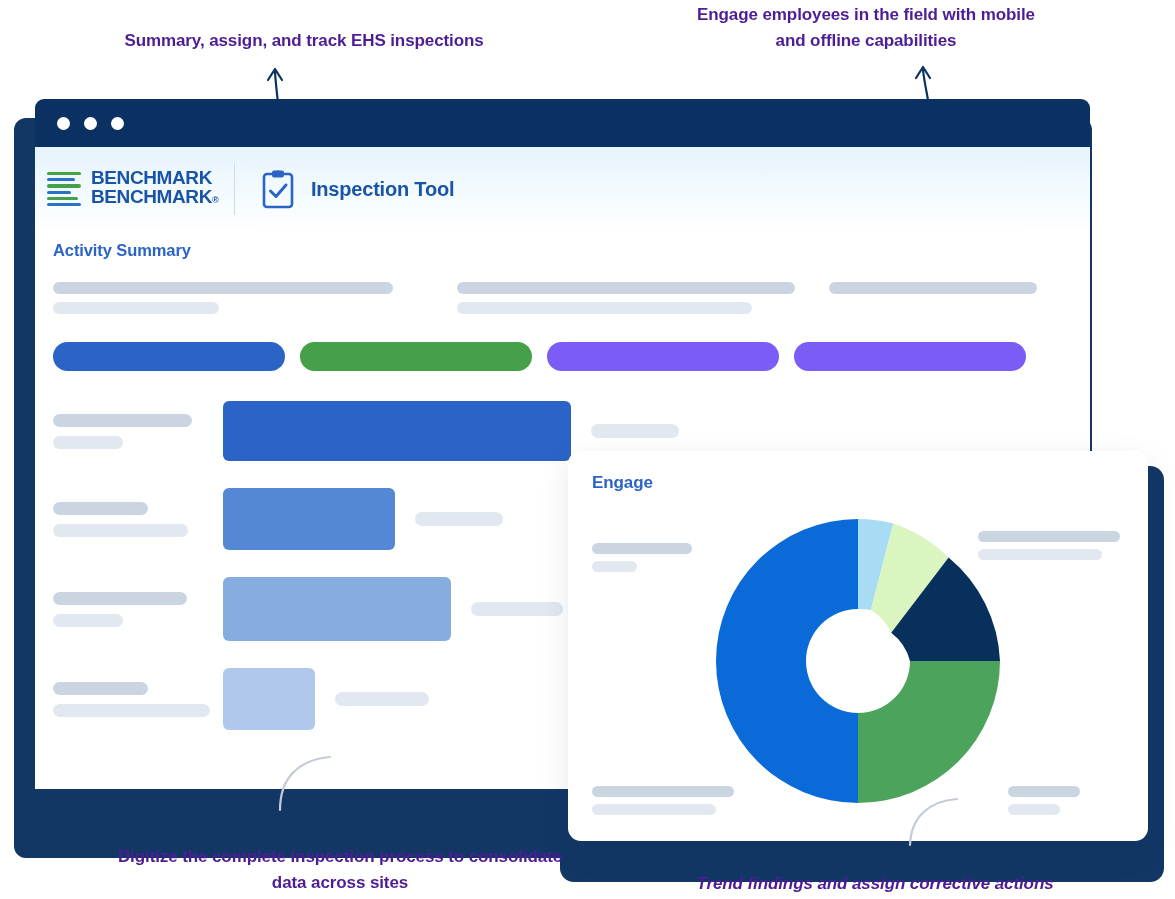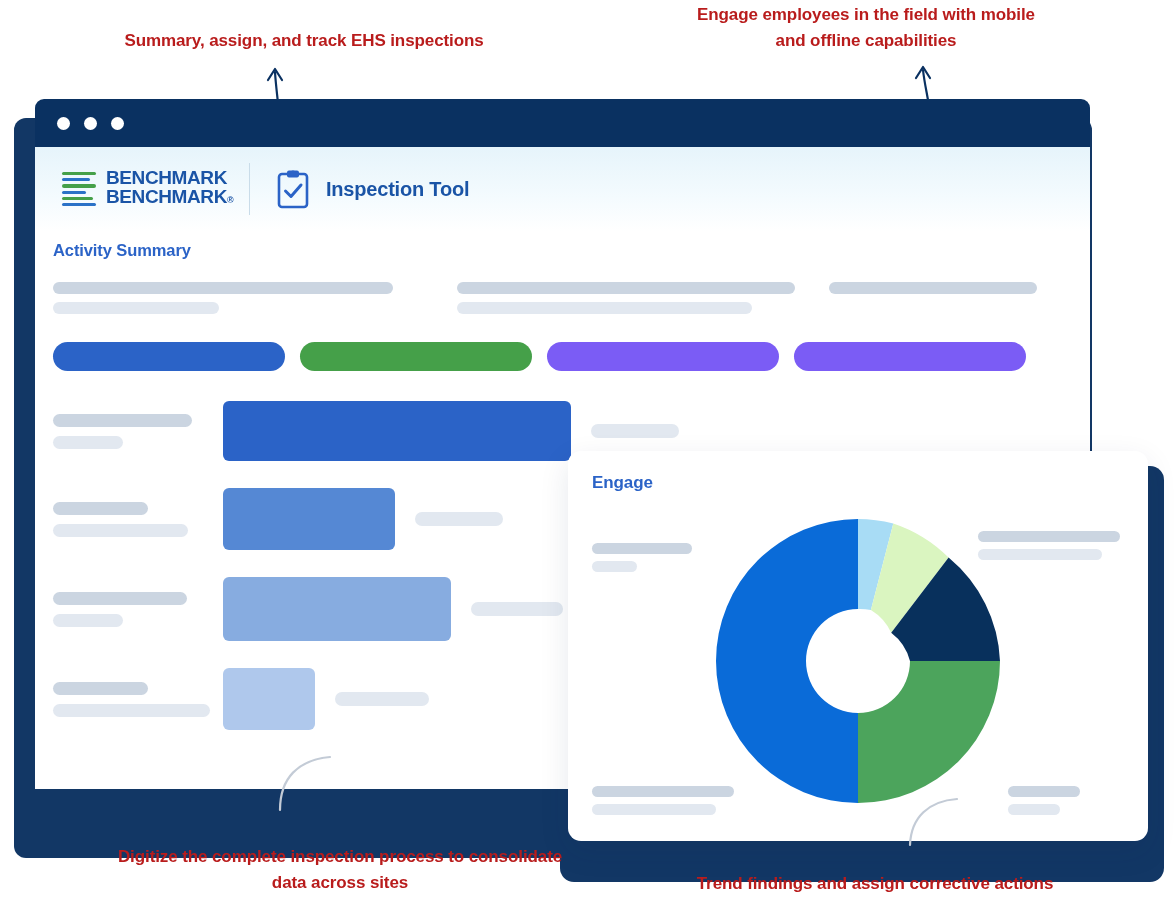--- a/index.html
+++ b/index.html
@@ -6,21 +6,21 @@
   body{
     width:1175px;height:899px;background:#ffffff;overflow:hidden;
     font-family:"Liberation Sans", sans-serif;
     position:relative;
   }
   #stage{position:absolute;inset:0;}
 
   
   .callout{
     position:absolute;
-    color:#b91c1c;
+    color:#4c1d95;
     font-weight:bold;
     font-size:17px;
     line-height:26px;
     text-align:center;
     letter-spacing:-0.1px;
   }
   .callout.ontop{z-index:60;}
   .callout.under{z-index:5;margin-top:16px;}
 
   .arrow{position:absolute;z-index:6;}
@@ -44,21 +44,21 @@
     z-index:10;
   }
   .titlebar{
     height:48px;background:#0A3161;display:flex;align-items:center;padding-left:22px;gap:14px;
   }
   .dot{width:13px;height:13px;border-radius:50%;background:#ffffff;}
 
   .appheader{
     height:84px;
     background:linear-gradient(180deg,#E6F4FB 0%,#F4FBFE 60%,#FFFFFF 100%);
-    display:flex;align-items:center;padding-left:27px;
+    display:flex;align-items:center;padding-left:12px;
   }
   .logo{display:flex;align-items:center;gap:10px;width:175px;}
   .logomark{width:34px;height:34px;display:flex;flex-direction:column;justify-content:center;gap:3px;}
   .logomark i{display:block;height:3.4px;border-radius:2px;}
   .logotext{
     font-size:19px;font-weight:bold;color:#1A54A6;line-height:18.5px;letter-spacing:-0.4px;
   }
   .logotext .reg{font-size:9px;vertical-align:baseline;}
   .divider{width:1px;height:52px;background:#C9DCE9;margin:0 26px 0 12px;}
   .clipboard{width:34px;height:40px;position:relative;flex:none;}
@@ -123,21 +123,21 @@
     <path d="M16 18 L23 7 L30 18" stroke="#0A3161" stroke-width="2.2" fill="none" stroke-linecap="round" stroke-linejoin="round"></path>
   </svg>
 
   <div class="backdrop b1"></div>
   <div class="backdrop b2"></div>
 
   <div class="callout under" style="left:105px;top:828px;width:470px;z-index:3;">
     <span>Digitize the complete inspection process to consolidate data across sites</span>
   </div>
 
-  <div class="callout under" style="left:630px;top:855px;width:490px;z-index:3;">
+  <div class="callout under" style="left:630px;top:855px;width:490px;z-index:3;font-style:italic;">
     <span>Trend findings and assign corrective actions</span>
   </div>
 
   <div class="window">
 
     <div class="titlebar">
       <span class="dot"></span>
       <span class="dot"></span>
       <span class="dot"></span>
     </div>

